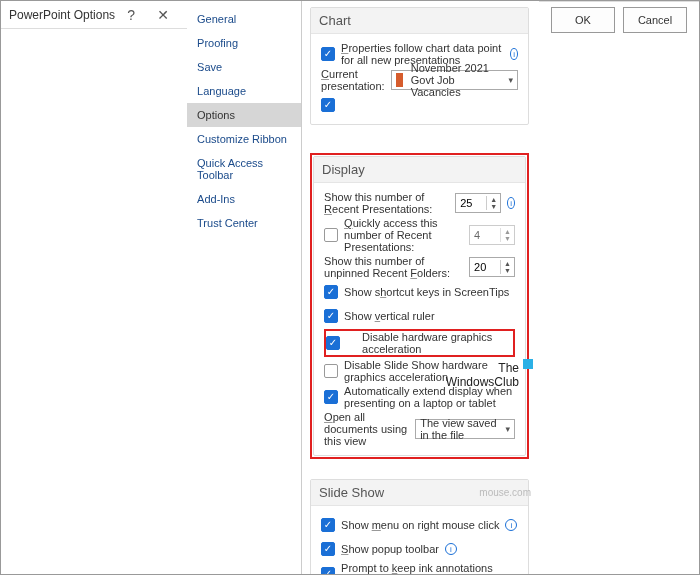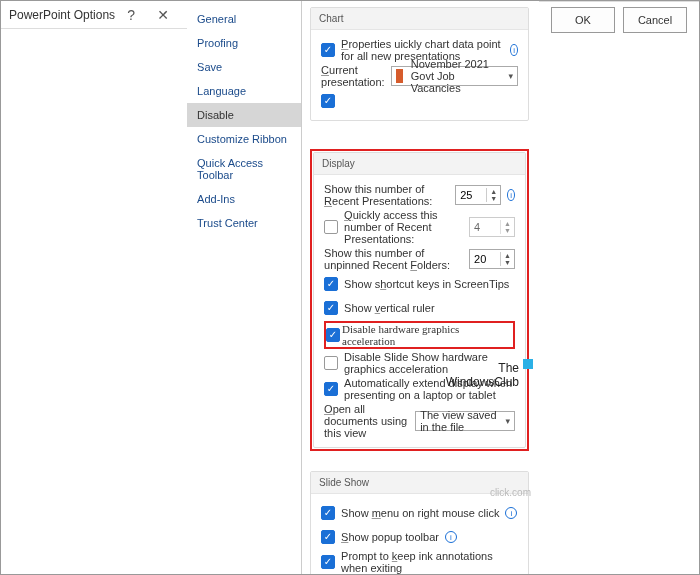--- a/index.html
+++ b/index.html
@@ -7,72 +7,72 @@
 .dialog { width:700px; height:575px; border:1px solid #999; display:flex; flex-direction:row; }
 .titlebar { height:28px; display:flex; align-items:center; padding:0 8px; border-bottom:1px solid #ddd; }
 .titlebar-title { flex:1; font-size:12px; }
 .titlebar-btn { width:32px; height:28px; display:flex; align-items:center; justify-content:center; color:#555; font-size:14px; }
 .body { flex:1; display:flex; overflow:hidden; }
 .sidebar { width:115px; border-right:1px solid #ccc; padding-top:6px; background:#fff; }
 .side-item { padding:6px 10px; font-size:11px; color:#1a4a8a; cursor:pointer; }
 .side-item.selected { background:#d6d6d6; color:#333; border-left:0; }
 .content { flex:1; overflow:auto; padding:6px 10px 6px 8px; position:relative; }
 .group { border:1px solid #ddd; border-radius:2px; margin-bottom:8px; }
-.group-title { background:#f3f3f3; padding:5px 8px; font-size:10px; color:#555; border-bottom:1px solid #e5e5e5; }
+.group-title { background:#f3f3f3; padding:5px 8px; font-size:13px; color:#555; border-bottom:1px solid #e5e5e5; }
 .group-body { padding:6px 10px; }
 .row { display:flex; align-items:center; gap:6px; min-height:22px; margin:2px 0; font-size:11px; color:#333; }
 .cb { width:14px; height:14px; border:1px solid #999; border-radius:2px; display:inline-flex; align-items:center; justify-content:center; flex-shrink:0; }
 .cb.checked { background:#1a6fd6; border-color:#1a6fd6; }
 .cb.checked::after { content:"✓"; color:#fff; font-size:10px; line-height:1; }
 .u { text-decoration:underline; text-decoration-color:#999; text-underline-offset:1px; }
 .select { display:inline-flex; align-items:center; border:1px solid #aaa; height:20px; padding:0 4px; background:#fff; gap:8px; }
 .select .chev { font-size:9px; color:#555; }
 .spinner { display:inline-flex; align-items:center; border:1px solid #aaa; height:20px; }
 .spinner input { width:30px; border:none; text-align:left; font-size:11px; padding:0 4px; outline:none; }
 .spinner .spins { display:flex; flex-direction:column; border-left:1px solid #ccc; }
 .spinner .spins span { font-size:7px; line-height:7px; padding:0 3px; color:#555; }
 .info { color:#1a6fd6; width:12px; height:12px; border:1px solid #1a6fd6; border-radius:50%; font-size:8px; display:inline-flex; align-items:center; justify-content:center; }
 .footer { height:36px; border-top:1px solid #ddd; display:flex; align-items:center; justify-content:flex-end; gap:8px; padding:0 12px; }
 .btn { min-width:64px; height:26px; border:1px solid #999; background:#fdfdfd; font-size:11px; display:inline-flex; align-items:center; justify-content:center; cursor:pointer;text-align:center; }
 .red-frame-1 { border:2px solid #e02020; padding:1px;margin-top:28px; }
-.red-frame-2 { border:2px solid #e02020; display:inline-flex; align-items:center; padding:0 4px 0 0; gap:2px;font-family:Liberation Serif, serif; }
+.red-frame-2 { border:2px solid #e02020; display:inline-flex; align-items:center; padding:0 4px 0 0; gap:22px; }
 .wclogo { position:absolute; right:20px; top:360px; font-size:12px; line-height:14px; text-align:right; color:#222; }
 .wclogo .sq { position:absolute; right:-14px; top:-2px; width:10px; height:10px; background:#2bb0e6; }
 .ticon { width:14px; height:14px; background:#d65c2c; display:inline-block; }
 .watermark { position:absolute; right:8px; bottom:76px; font-size:10px; color:#bbb; }
 </style>
 </head>
 <body>
 
 <div class="dialog">
   <div class="titlebar">
     <div class="titlebar-title">PowerPoint Options</div>
     <div class="titlebar-btn">?</div>
     <div class="titlebar-btn">✕</div>
   </div>
   <div class="body">
     <div class="sidebar">
       <div class="side-item">General</div>
       <div class="side-item">Proofing</div>
       <div class="side-item">Save</div>
       <div class="side-item">Language</div>
-      <div class="side-item selected">Disable</div>
+      <div class="side-item selected">Options</div>
       <div class="side-item">Customize Ribbon</div>
       <div class="side-item">Quick Access Toolbar</div>
       <div class="side-item">Add-Ins</div>
       <div class="side-item">Trust Center</div>
     </div>
     <div class="content">
 
       <div class="group">
         <div class="group-title">Chart</div>
         <div class="group-body">
           <div class="row">
             <span class="cb checked"></span>
-            <span><span class="u">P</span><span>roperties uickly chart data point for all new presentations</span></span>
+            <span><span class="u">P</span><span>roperties follow chart data point for all new presentations</span></span>
             <span class="info">i</span>
           </div>
           <div class="row">
             <span><span class="u">C</span><span>urrent presentation:</span></span>
             <span class="select">
               <span class="ticon"></span>
               <span>November 2021 Govt Job Vacancies</span>
               <span class="chev">▾</span>
             </span>
           </div>
@@ -173,21 +173,21 @@
             <span><span class="u">E</span><span>nd with black slide</span></span>
           </div>
         </div>
       </div>
 
       <div class="wclogo">
         <span class="sq"></span>
         <div>The</div>
         <div>WindowsClub</div>
       </div>
-      <div class="watermark">click.com</div>
+      <div class="watermark">mouse.com</div>
 
     </div>
   </div>
   <div class="footer">
     <div class="btn">OK</div>
     <div class="btn">Cancel</div>
   </div>
 </div>
 
 </body></html>

